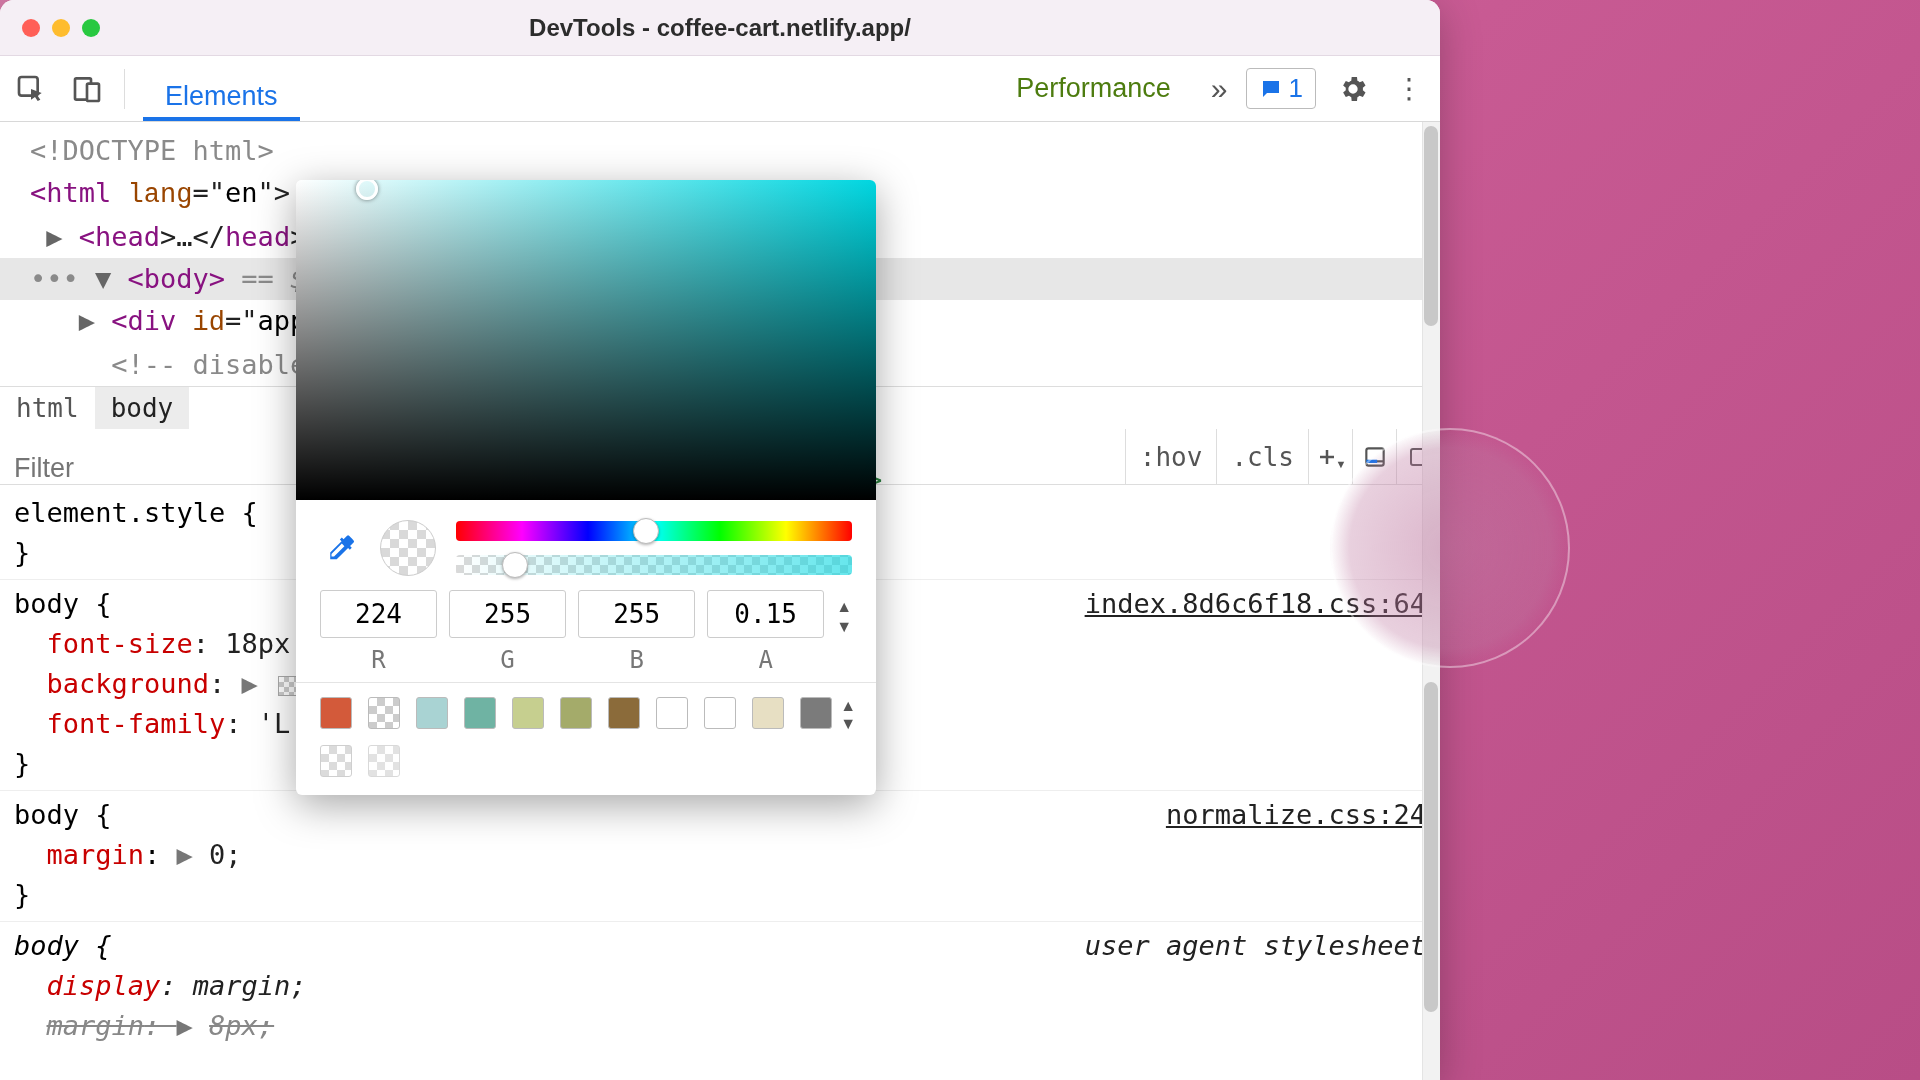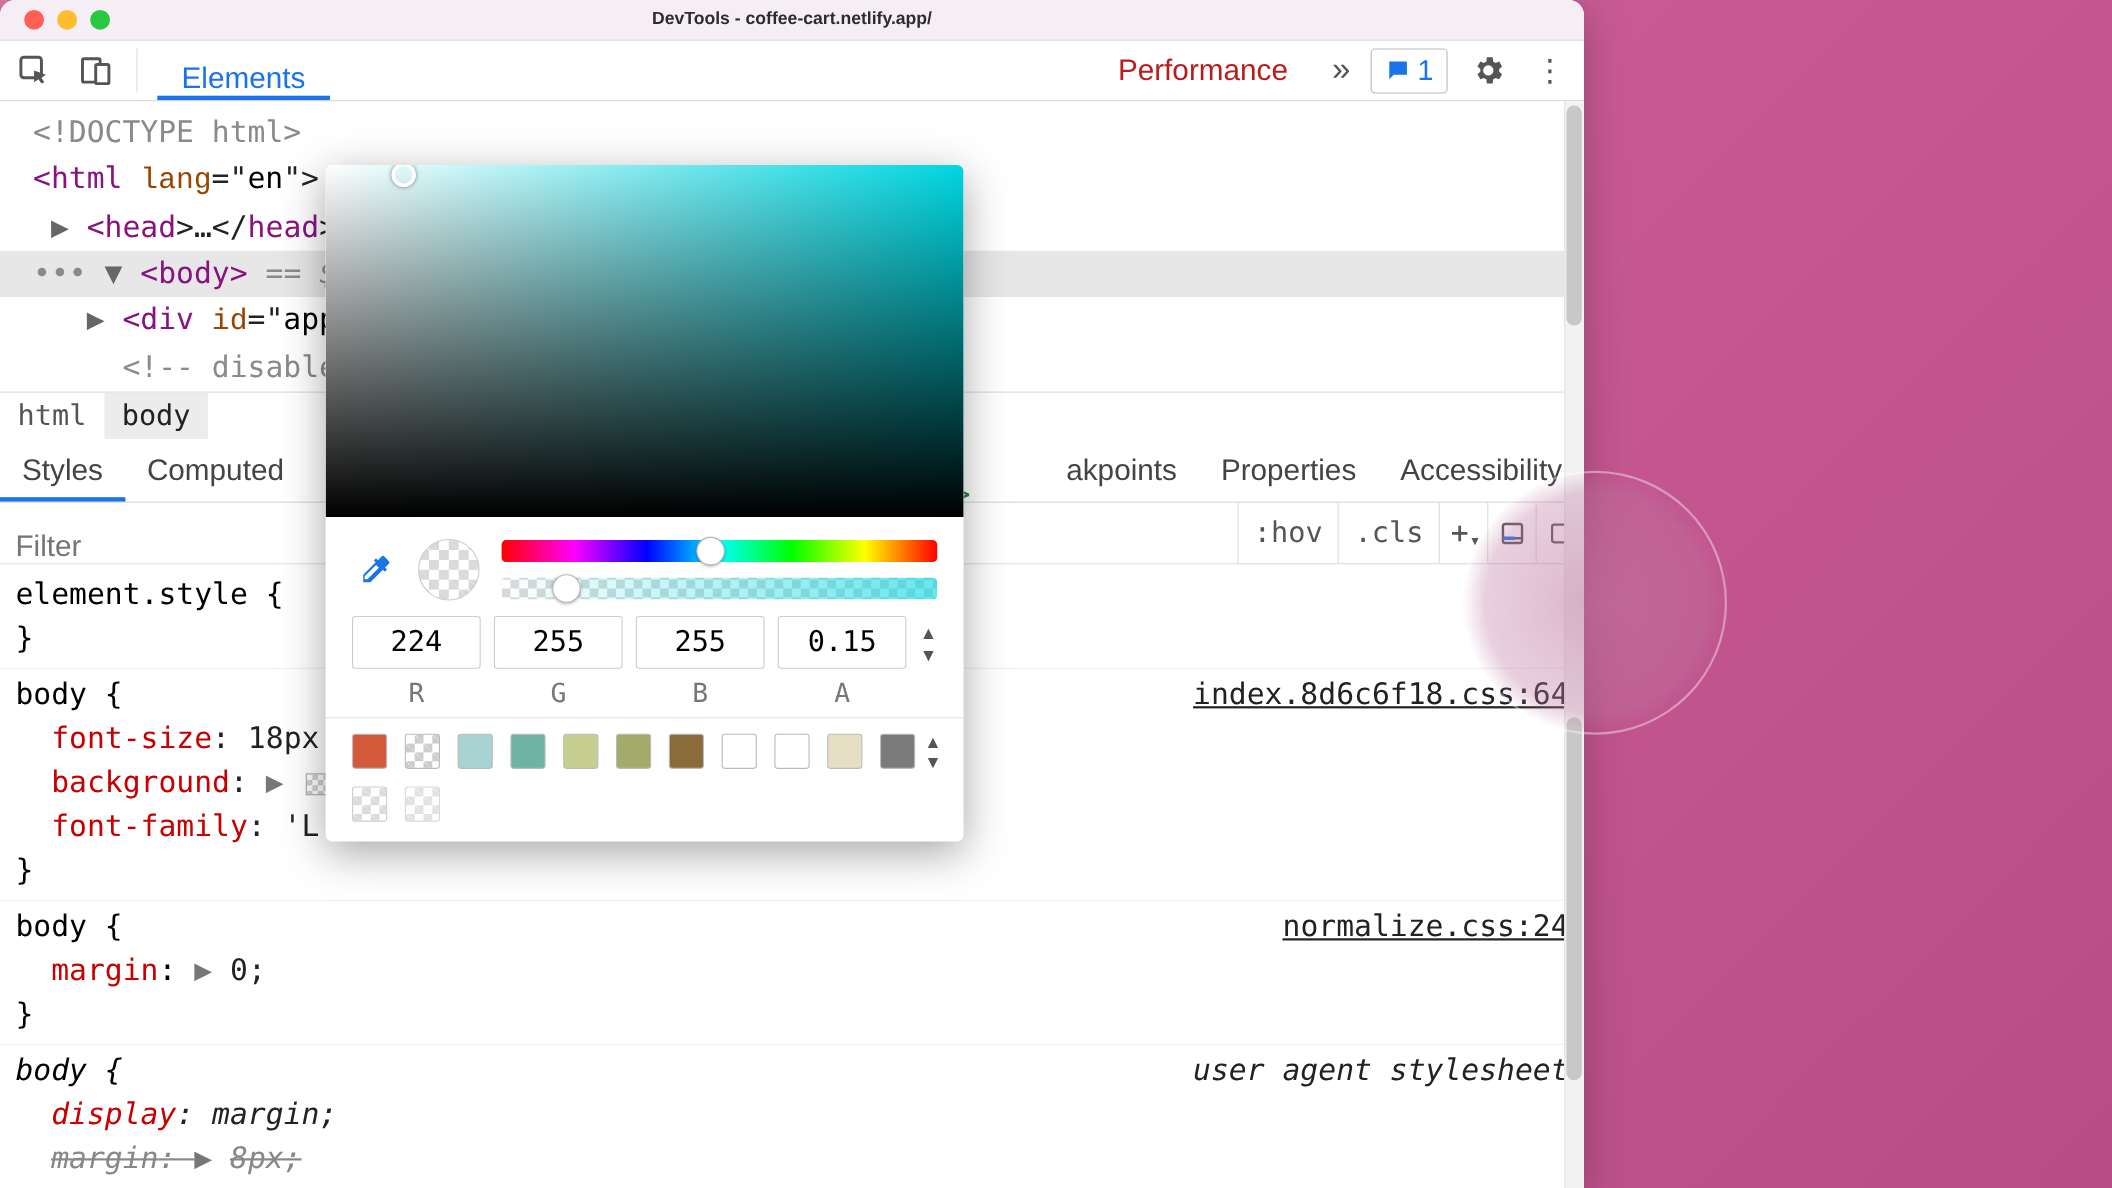--- a/index.html
+++ b/index.html
@@ -17,29 +17,29 @@
     display: flex; flex-direction: column;
   }
   .titlebar {
     height: 56px; background: #f5eff5;
     display: flex; align-items: center; position: relative;
     border-bottom: 1px solid #e3d9e3;
   }
   .traffic { display: flex; gap: 12px; margin-left: 22px; }
   .tl { width: 18px; height: 18px; border-radius: 50%; }
   .tl.red { background: #ff5f57; } .tl.yellow { background: #febc2e; } .tl.green { background: #28c840; }
-  .wtitle { position:absolute; left:50%; transform:translateX(-50%); font-size: 16px; font-weight: 600; color:#2c2c2c;}
+  .wtitle { position:absolute; left:50%; transform:translateX(-50%); font-size: 24px; font-weight: 600; color:#2c2c2c;}
   .toolbar {
     height: 66px; display:flex; align-items:center; border-bottom:1px solid #d8d8d8;
     padding: 0 12px; gap: 18px; font-size: 27px; color:#333;
   }
   .tb-icon { width:38px; height:38px; display:flex;align-items:center;justify-content:center; color:#555; }
   .tb-icon svg { width:32px; height:32px; }
   .tabs { display:flex; align-items:stretch; height:100%; }
-  .tab { padding: 0 22px; display:flex; align-items:center; color:#b91c1c; cursor:pointer;}
+  .tab { padding: 0 22px; display:flex; align-items:center; color:#4d7c0f; cursor:pointer;}
   .tab.active { color:#1a73e8; border-bottom: 4px solid #1a73e8; padding-top:19px;}
   .tb-spacer { flex:1; }
   .issues-badge { display:flex; align-items:center; gap:6px; border:1px solid #bbb; border-radius:4px; padding:4px 12px; color:#1a73e8; font-size:26px;}
   .gear { color:#555; }
   .kebab { color:#555; font-size:28px;}
   .more-chevrons { color:#555; font-size:30px; }
   .main { flex:1; display:flex; position:relative; }
   .left { flex:1; position:relative; overflow:hidden; }
   .dom {
     font-family: Menlo, Consolas, monospace; font-size:27px; line-height:42px;
@@ -179,28 +179,20 @@
         <span class="ln"><span class="expand">   ▶ </span><span class="tag">&lt;</span><span class="tag">div</span><span> </span><span class="attr">id</span><span>="</span><span class="val">app</span><span>"</span></span><br>
         <span class="ln gray"><span>     </span><span>&lt;!-- disable</span></span>
       </div>
       <span class="comment-close">&gt;</span>
 
       <div class="crumb-row">
         <div class="crumb">html</div>
         <div class="crumb active">body</div>
       </div>
 
-      <div class="sub-tabs">
-        <div class="sub-tab active">Styles</div>
-        <div class="sub-tab">Computed</div>
-        <div style="flex:1"></div>
-        <div class="sub-tab">akpoints</div>
-        <div class="sub-tab">Properties</div>
-        <div class="sub-tab">Accessibility</div>
-      </div>
 
       <div class="styles-toolbar">
         <input class="filter-input" placeholder="Filter" style="">
         <div class="st-btn">:hov</div>
         <div class="st-btn">.cls</div>
         <div class="st-icon">
             <svg width="24" height="24" viewBox="0 0 24 24" stroke="#555" stroke-width="2.5">
               <path d="M12 5v14M5 12h14"></path>
             </svg>
             <span style="font-size:11px;color:#555;margin-left:-3px;margin-top:14px">▼</span>

